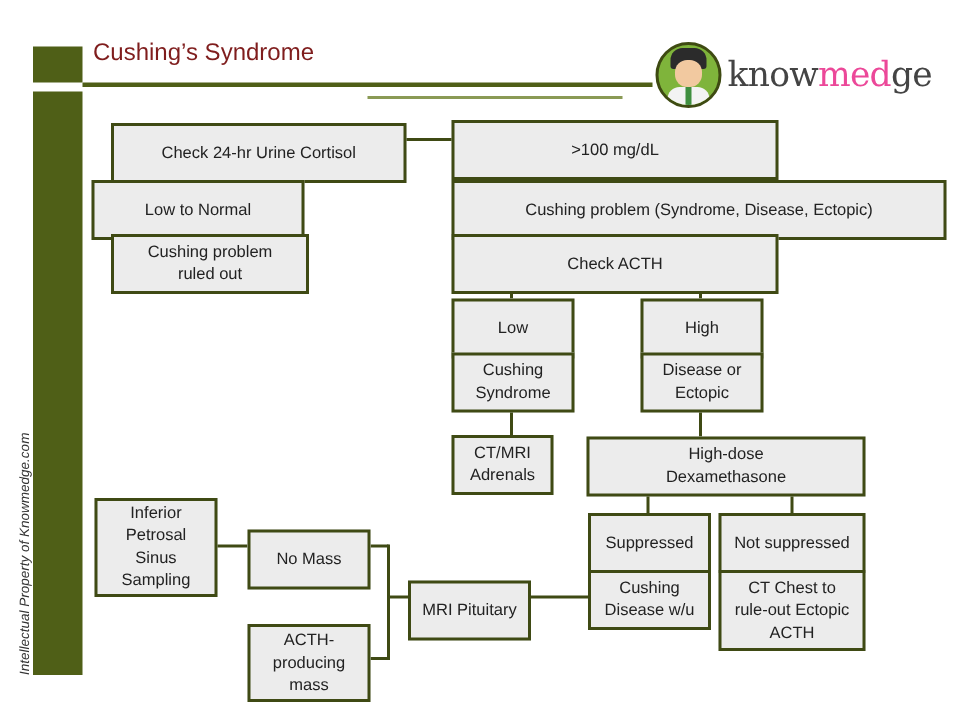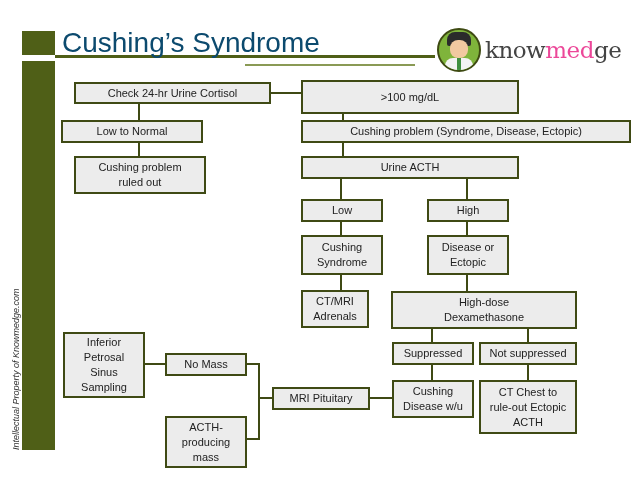--- a/index.html
+++ b/index.html
@@ -9,21 +9,21 @@
     font-family: "Liberation Sans", "DejaVu Sans", sans-serif;
   }
   .deco { position: absolute; background: #4f5f17; }
   #sq-top { left: 22px; top: 31px; width: 33px; height: 24px; }
   #bar-left { left: 22px; top: 61px; width: 33px; height: 389px; }
   #title-rule { left: 55px; top: 55px; width: 380px; height: 3px; }
   #title-rule2 { left: 245px; top: 64px; width: 170px; height: 2px; background: #8a9a55; }
 
   #page-title {
     position: absolute; left: 62px; top: 27px;
-    font-size: 28px; color: #0c4a6e; white-space: nowrap;
+    font-size: 16px; color: #7f1d1d; white-space: nowrap;
   }
   #logo-circle {
     position: absolute; left: 437px; top: 28px; width: 40px; height: 40px;
     border-radius: 50%; background: #7fb43b; border: 2px solid #3e4a12;
     overflow: hidden;
   }
   #logo-circle .hair { position: absolute; left: 8px; top: 2px; width: 24px; height: 14px; background: #2b2b2b; border-radius: 8px 8px 2px 2px; }
   #logo-circle .face { position: absolute; left: 11px; top: 10px; width: 18px; height: 18px; background: #f2c9a0; border-radius: 45%; }
   #logo-circle .coat { position: absolute; left: 6px; top: 28px; width: 28px; height: 14px; background: #f3f3f3; border-radius: 8px 8px 0 0; }
   #logo-circle .tie { position: absolute; left: 18px; top: 28px; width: 4px; height: 12px; background: #3f8f3f; }
@@ -38,21 +38,21 @@
     position: absolute; left: 11px; top: 450px;
     transform-origin: 0 0; transform: rotate(-90deg);
     font-size: 9px; font-style: italic; color: #333; white-space: nowrap;
   }
 
   .node {
     position: absolute; box-sizing: border-box;
     background: #ececec; border: 2px solid #3f4a14;
     display: flex; align-items: center; justify-content: center;
     text-align: center; font-size: 11px; line-height: 15px; color: #222;
-    white-space: pre-line; padding: 0 2px;
+    white-space: pre-line; padding: 18px 2px;
   }
   #connectors { position: absolute; left: 0; top: 0; }
   #connectors line, #connectors polyline { stroke: #3f4a14; stroke-width: 2; fill: none; }
 </style>
 </head>
 <body>
 
 <div class="deco" id="sq-top"></div>
 <div class="deco" id="bar-left"></div>
 <div class="deco" id="title-rule"></div>
@@ -93,39 +93,39 @@
 <line x1="247" y1="364" x2="259" y2="364"></line>
     <line x1="247" y1="439" x2="259" y2="439"></line>
   </svg>
 
 <div class="node" style="left:74px;top:82px;width:197px;height:22px;"><span>Check 24-hr Urine Cortisol</span></div>
 <div class="node" style="left:301px;top:80px;width:83px;height:34px;width:218px;"><span>&gt;100 mg/dL</span></div>
 <div class="node" style="left:61px;top:120px;width:142px;height:23px;align-items:center;"><span>Low to Normal</span></div>
 <div class="node" style="left:74px;top:156px;width:132px;height:38px;"><span>Cushing problem
 ruled out</span></div>
 <div class="node" style="left:301px;top:120px;width:330px;height:23px;"><span>Cushing problem (Syndrome, Disease, Ectopic)</span></div>
-<div class="node" style="left:301px;top:156px;width:218px;height:23px;"><span>Urine ACTH</span></div>
+<div class="node" style="left:301px;top:156px;width:218px;height:23px;"><span>Check ACTH</span></div>
 <div class="node" style="left:301px;top:199px;width:82px;height:23px;"><span>Low</span></div>
 <div class="node" style="left:427px;top:199px;width:82px;height:23px;"><span>High</span></div>
 <div class="node" style="left:301px;top:235px;width:82px;height:40px;"><span>Cushing
 Syndrome</span></div>
 <div class="node" style="left:427px;top:235px;width:82px;height:40px;"><span>Disease or
 Ectopic</span></div>
 <div class="node" style="left:301px;top:290px;width:68px;height:38px;"><span>CT/MRI
 Adrenals</span></div>
 <div class="node" style="left:391px;top:291px;width:186px;height:38px;"><span>High-dose
 Dexamethasone</span></div>
 <div class="node" style="left:392px;top:342px;width:82px;height:23px;"><span>Suppressed</span></div>
 <div class="node" style="left:479px;top:342px;width:98px;height:23px;"><span>Not suppressed</span></div>
 <div class="node" style="left:392px;top:380px;width:82px;height:38px;"><span>Cushing
 Disease w/u</span></div>
 <div class="node" style="left:479px;top:380px;width:98px;height:54px;"><span>CT Chest to
 rule-out Ectopic
 ACTH</span></div>
-<div class="node" style="left:272px;top:387px;width:98px;height:23px;text-align:center;"><span>MRI Pituitary</span></div>
+<div class="node" style="left:272px;top:387px;width:82px;height:23px;text-align:center;"><span>MRI Pituitary</span></div>
 <div class="node" style="left:165px;top:353px;width:82px;height:23px;"><span>No Mass</span></div>
 <div class="node" style="left:165px;top:416px;width:82px;height:52px;"><span>ACTH-
 producing
 mass</span></div>
 <div class="node" style="left:63px;top:332px;width:82px;height:66px;"><span>Inferior
 Petrosal
 Sinus
 Sampling</span></div>
 
 </body></html>

